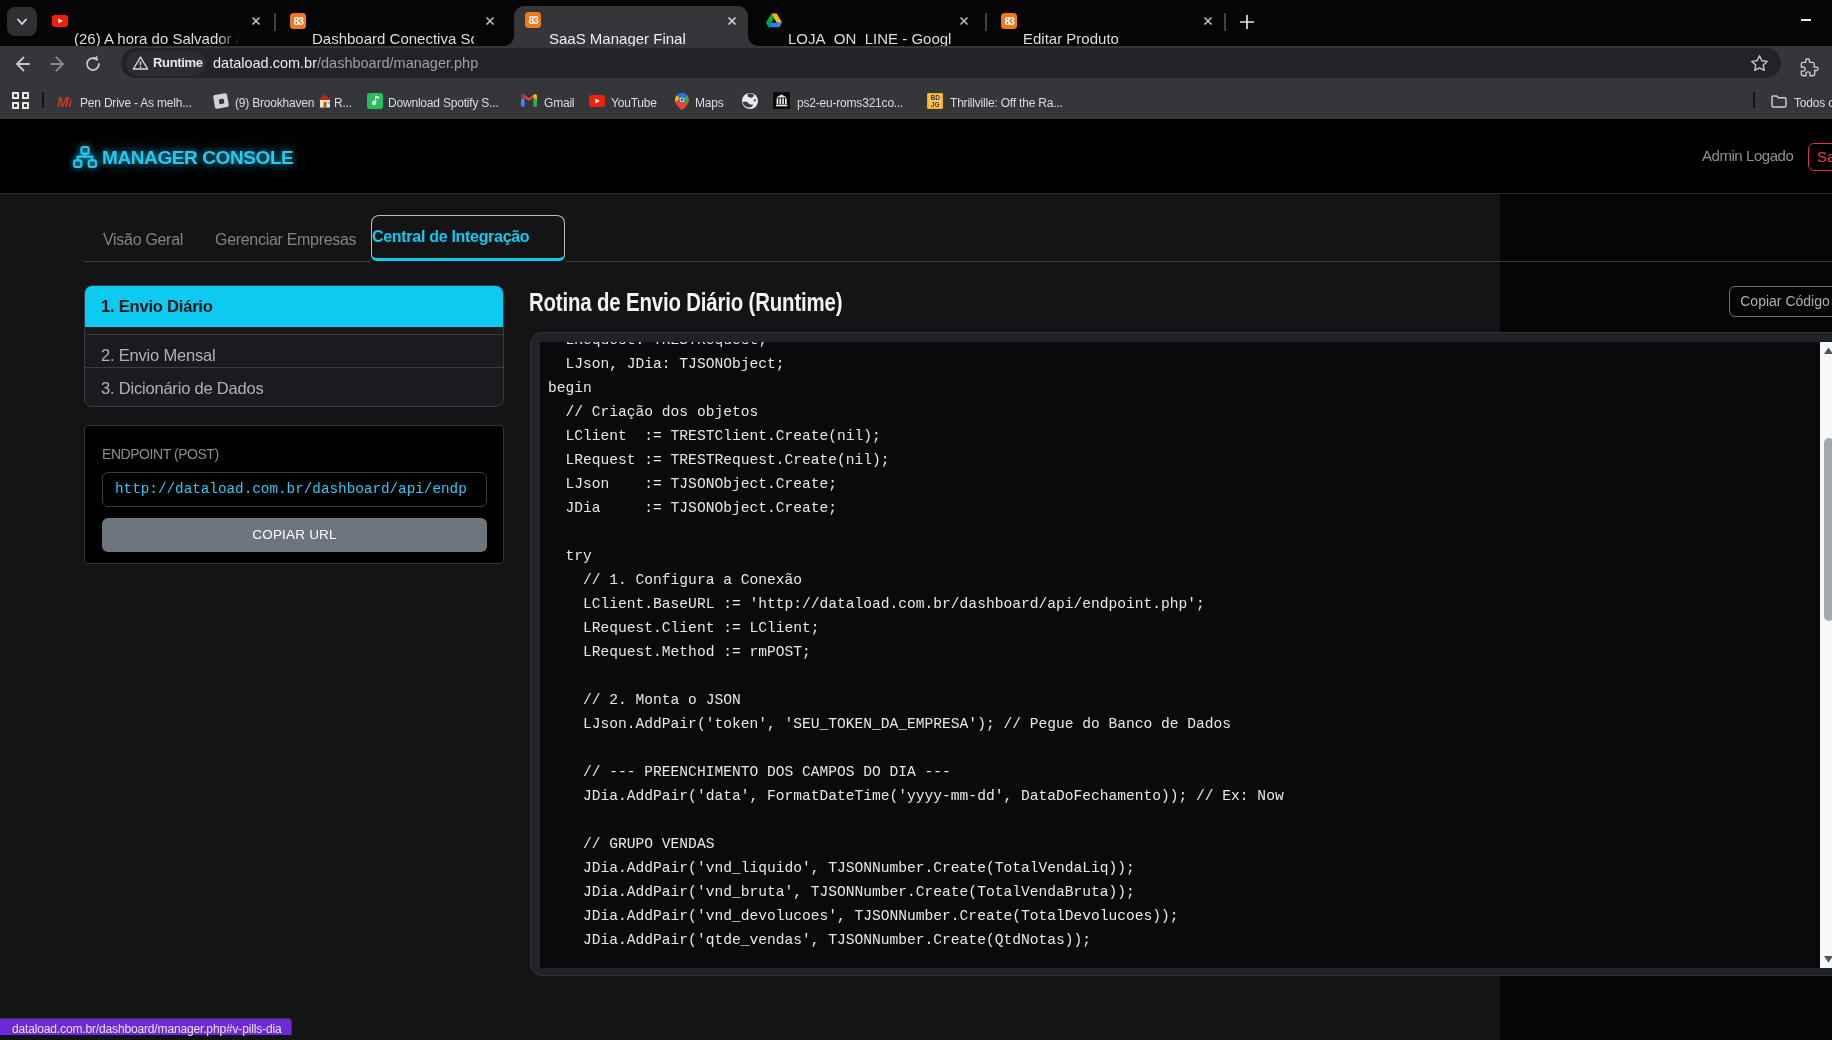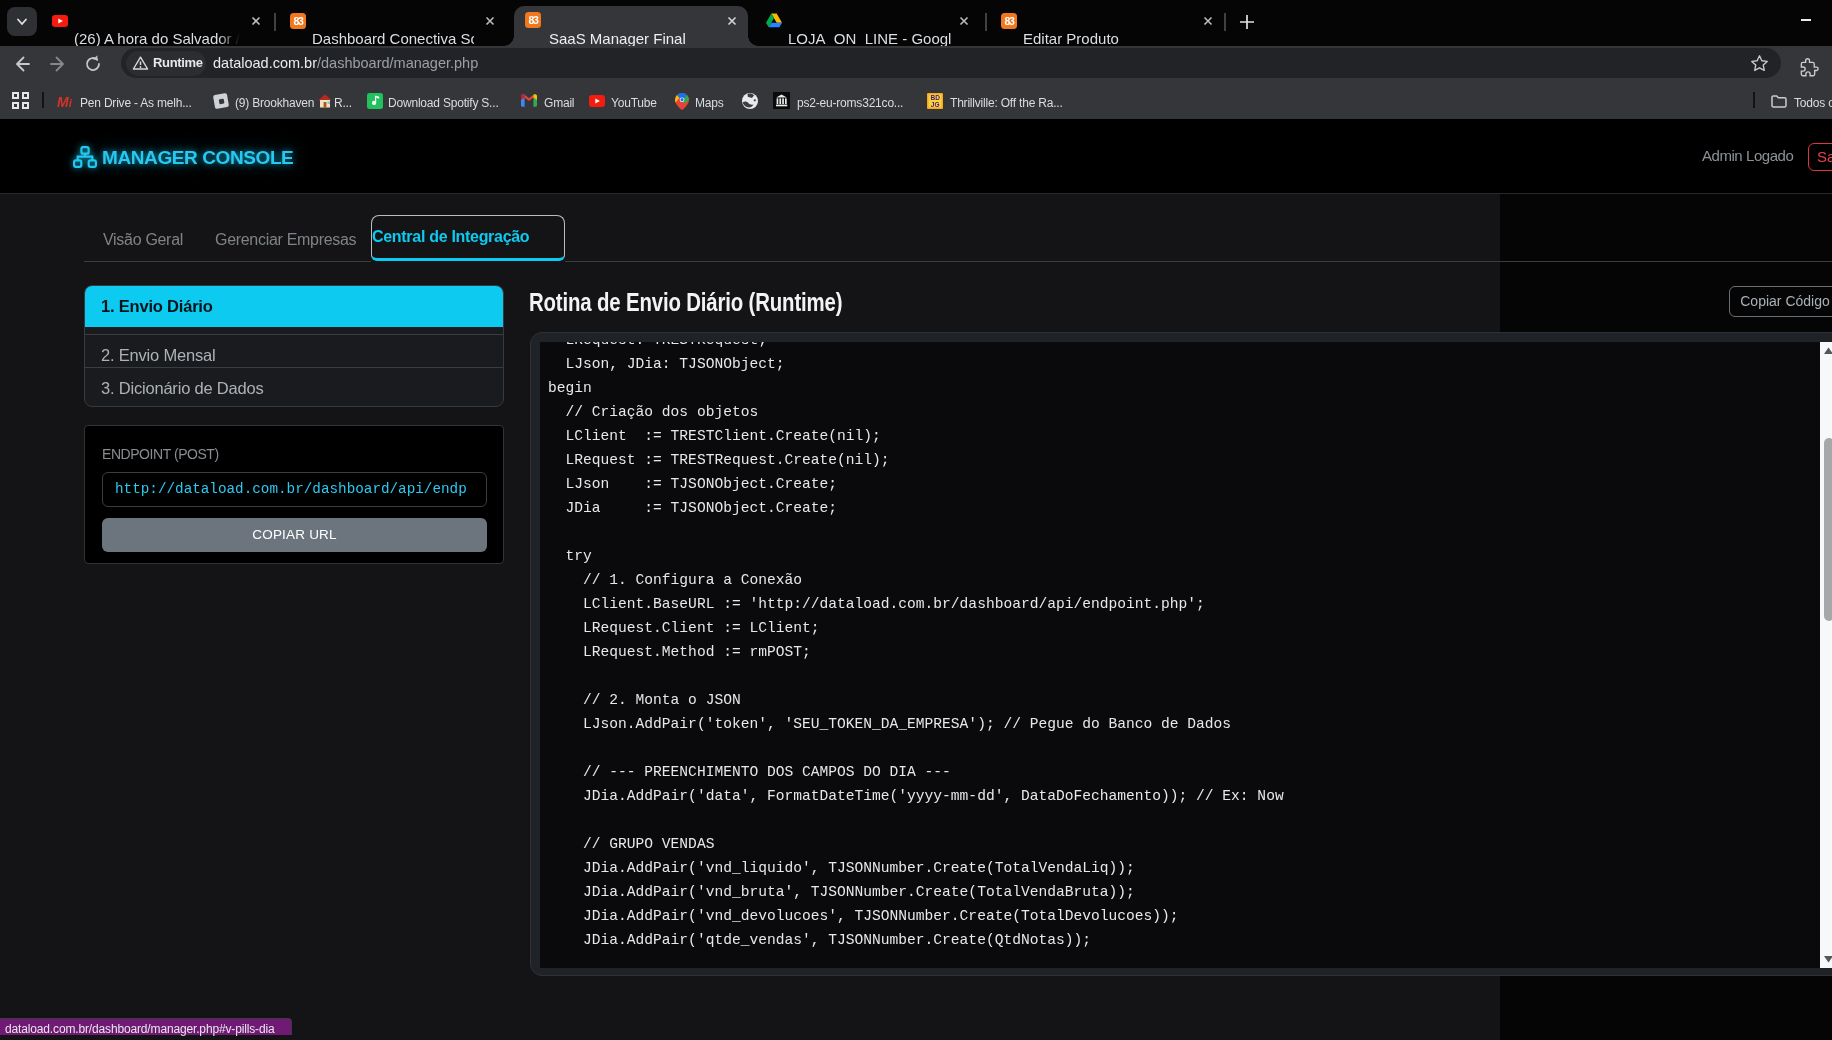--- a/index.html
+++ b/index.html
@@ -46,21 +46,21 @@
 #epbtn{left:17px;top:92px;width:385px;height:34px;background:#6c757d;border-radius:6px;color:#fff;font-size:13.5px;letter-spacing:.2px;text-align:center;line-height:34px}
 
 #rtitle{left:529px;top:169px;font-size:25.5px;font-weight:bold;color:#f1f3f4;letter-spacing:-.2px;transform:scaleX(.8);transform-origin:left top}
 #copybtn{left:1729px;top:166.5px;width:112px;height:31px;border:1px solid #686f75;border-radius:6px;color:#a9b0b6;font-size:14px;text-align:center;line-height:29px}
 #codepanel{left:530px;top:213px;width:1315px;height:644px;background:#1f2226;border:1px solid #2e3236;border-radius:12px}
 #pre{left:9px;top:9px;width:1280px;height:626px;background:#0a0a0c;overflow:hidden}
 #code{position:absolute;left:8px;top:-14px;font-family:"Liberation Mono",monospace;font-size:14.6px;line-height:24px;color:#e8e8e8;white-space:pre}
 #sbar{left:1289px;top:9px;width:17px;height:626px;background:#f7f8f9}
 #sthumb{position:absolute;left:3.5px;top:96px;width:10px;height:183px;border-radius:5px;background:#a4a8ab}
 
-#status{left:0;top:1018px;width:292px;height:17px;background:#701a75;border-top:1px solid #3b3b3b;border-right:1px solid #3b3b3b;border-radius:0 4px 0 0;font-size:12px;letter-spacing:-.15px;line-height:21px;color:#e6e7e8;padding-left:5px}
+#status{left:0;top:1018px;width:292px;height:17px;background:#6d28d9;border-top:1px solid #3b3b3b;border-right:1px solid #3b3b3b;border-radius:0 4px 0 0;font-size:12px;letter-spacing:-.15px;line-height:21px;color:#e6e7e8;padding-left:12px}
 </style></head><body>
 <div class="a" id="tabs">
   <div class="a chevbtn">
       <svg class="a" style="left:9px;top:10px" width="12" height="10">
         <path d="M2 2.5l4 4.5 4-4.5" stroke="#dfe1e4" stroke-width="1.8" fill="none" stroke-linecap="round"></path>
       </svg>
     </div>
 
   <svg class="a" style="left:52px;top:15px" width="16" height="12">
       <rect width="16" height="12" rx="3" fill="#f61c0d"></rect>

